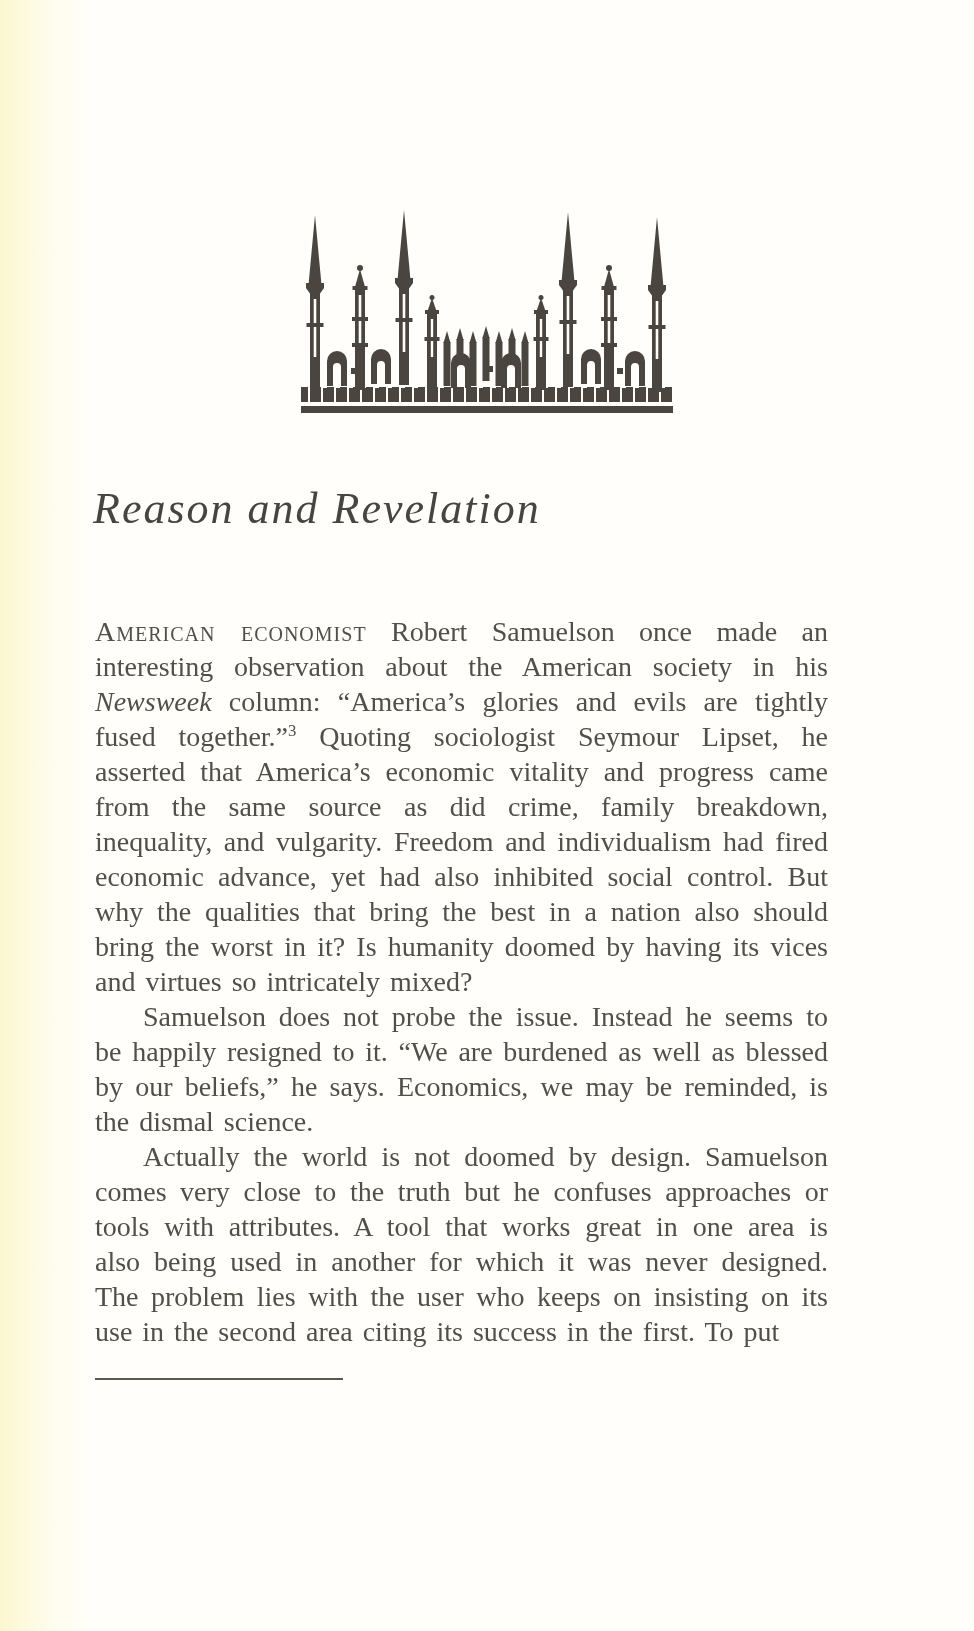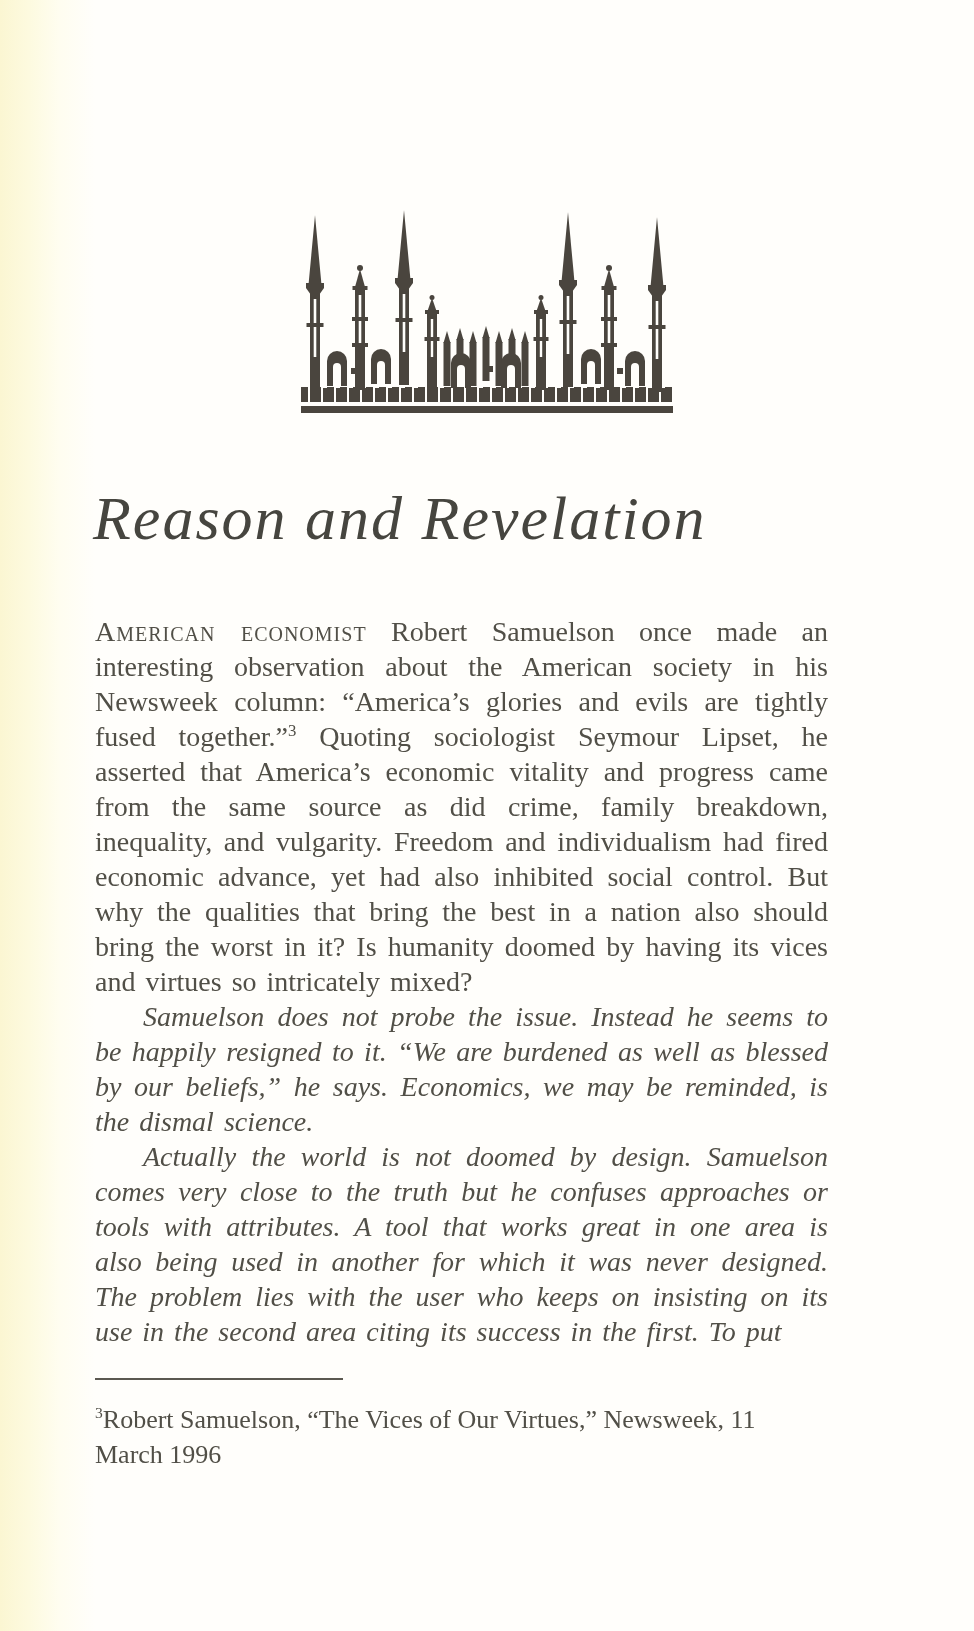--- a/index.html
+++ b/index.html
@@ -25,57 +25,57 @@
     transform: translateX(-50%);
     width: 372px;
     height: 215px;
   }
   .ornament svg { display: block; width: 100%; height: 100%; }
   .title {
     position: absolute;
     top: 483px;
     left: 93px;
     margin: 0;
-    font-size: 62px;
+    font-size: 44px;
     font-style: italic;
     font-weight: normal;
     letter-spacing: 2px;
     color: #46453f;
     white-space: nowrap;
   }
   .body-text {
     position: absolute;
     top: 614px;
     left: 95px;
     width: 733px;
   }
   .para {
     margin: 0;
     font-size: 28px;
     line-height: 35px;
     text-align: justify;
     word-spacing: 3px;
     color: #514f47;
   }
-  .para.indent { text-indent: 48px; font-style: italic; }
+  .para.indent { text-indent: 48px; }
   .footnote-rule {
     width: 248px;
     height: 0;
     border-top: 2px solid #5b5850;
     margin-top: 29px;
   }
   .footnote {
     margin: 22px 0 0 0;
     font-size: 26px;
     line-height: 35px;
     color: #514f47;
   }
   sup { font-size: 0.6em; line-height: 0; }
   .seg-smallcaps { font-variant: small-caps; letter-spacing: 1px; margin-top: 27px; }
-  .seg-italic { }
+  .seg-italic { font-style: italic; }
 </style>
 </head>
 <body>
 
 <div class="page">
 
   <div class="edge-tint"></div>
 
   <div class="ornament">
     <svg viewBox="0 0 372 215" xmlns="http://www.w3.org/2000/svg" aria-hidden="true">
@@ -159,16 +159,15 @@
     </svg>
   </div>
 
   <h1 class="title">Reason and Revelation</h1>
 
   <div class="body-text">
     <p class="para"><span class="seg-smallcaps">American economist</span><span> Robert Samuelson once made an interesting observation about the American society in his </span><span class="seg-italic">Newsweek</span><span> column: “America’s glories and evils are tightly fused together.”</span><sup>3</sup><span> Quoting sociologist Seymour Lipset, he asserted that America’s economic vitality and progress came from the same source as did crime, family breakdown, inequality, and vulgarity. Freedom and individualism had fired economic advance, yet had also inhibited social control. But why the qualities that bring the best in a nation also should bring the worst in it? Is humanity doomed by having its vices and virtues so intricately mixed?</span></p>
     <p class="para indent"><span>Samuelson does not probe the issue. Instead he seems to be happily resigned to it. “We are burdened as well as blessed by our beliefs,” he says. Economics, we may be reminded, is the dismal science.</span></p>
     <p class="para indent"><span>Actually the world is not doomed by design. Samuelson comes very close to the truth but he confuses approaches or tools with attributes. A tool that works great in one area is also being used in another for which it was never designed. The problem lies with the user who keeps on insisting on its use in the second area citing its success in the first. To put</span></p>
     <div class="footnote-rule"></div>
-    <p class="footnote"><sup>3</sup><span>Robert Samuelson, “The Vices of Our Virtues,” </span><span class="seg-italic">Newsweek</span><span>, 11 March 1996</span></p>
   </div>
 
 </div>
 
 </body></html>

